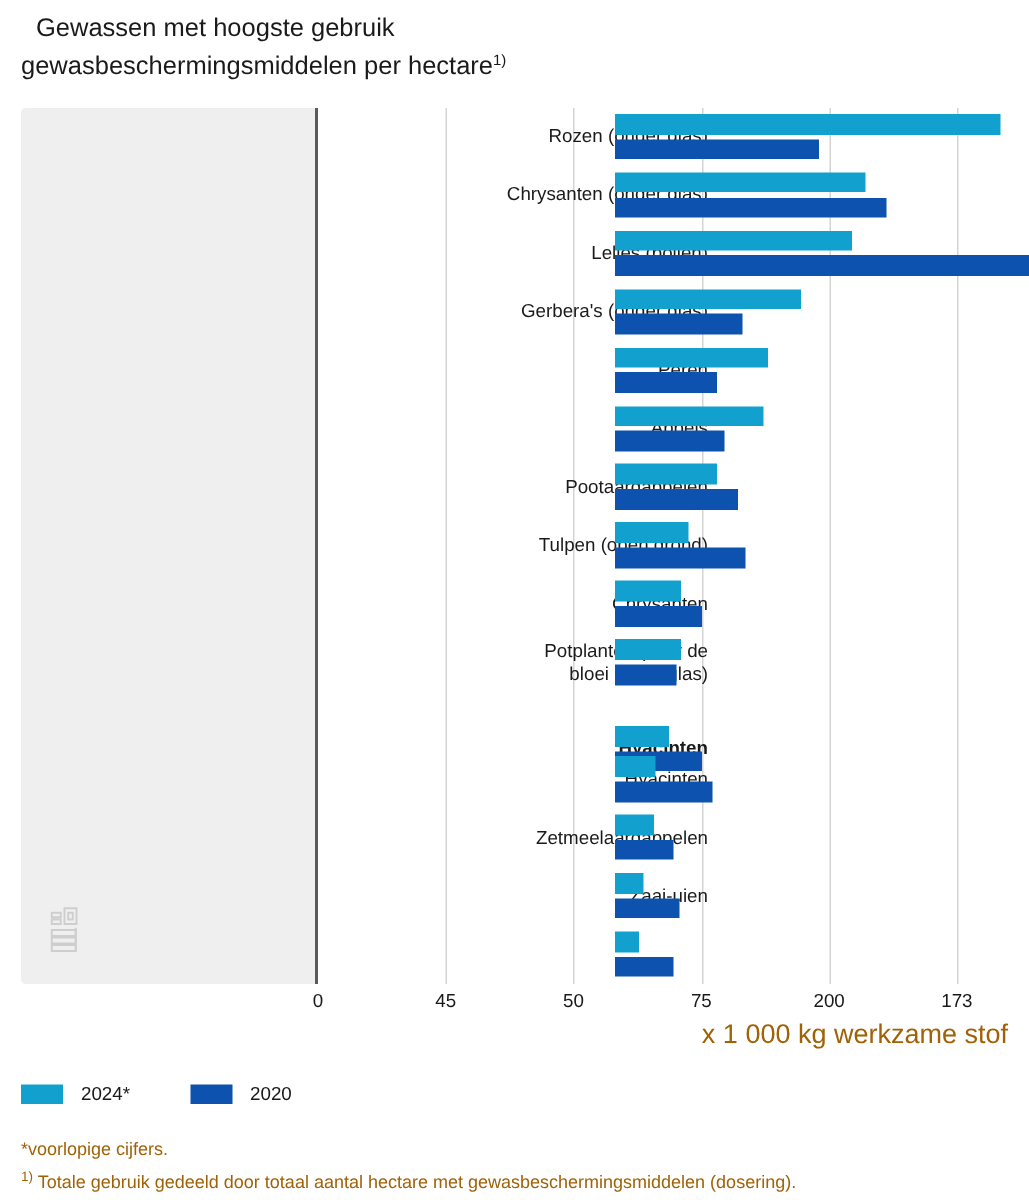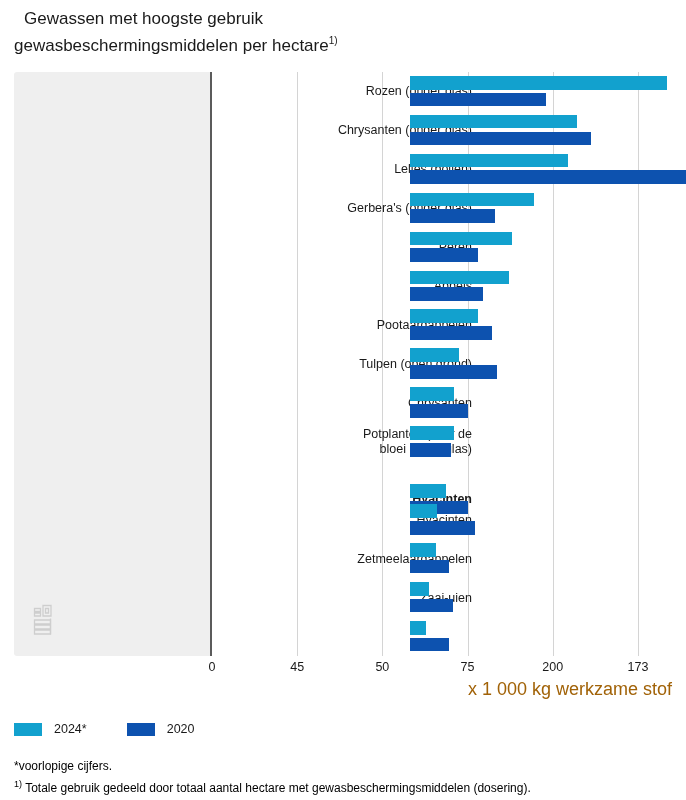--- a/index.html
+++ b/index.html
@@ -165,21 +165,21 @@
   }
 
   
   #footnotes {
     position: absolute;
     left: 14px;
     top: 757px;
     width: 660px;
     font-size: 12px;
     line-height: 18px;
-    color: #000000;
+    color: #a16207;
   }
   #footnotes .fn { display: block; }
   #footnotes sup { font-size: 9px; vertical-align: super; }
 </style>
 </head>
 <body>
 
 <div id="chart-title">
   <span class="t-line indent">Gewassen met hoogste gebruik</span>
   <span class="t-line"><span>gewasbeschermingsmiddelen per hectare</span><sup>1)</sup></span>

